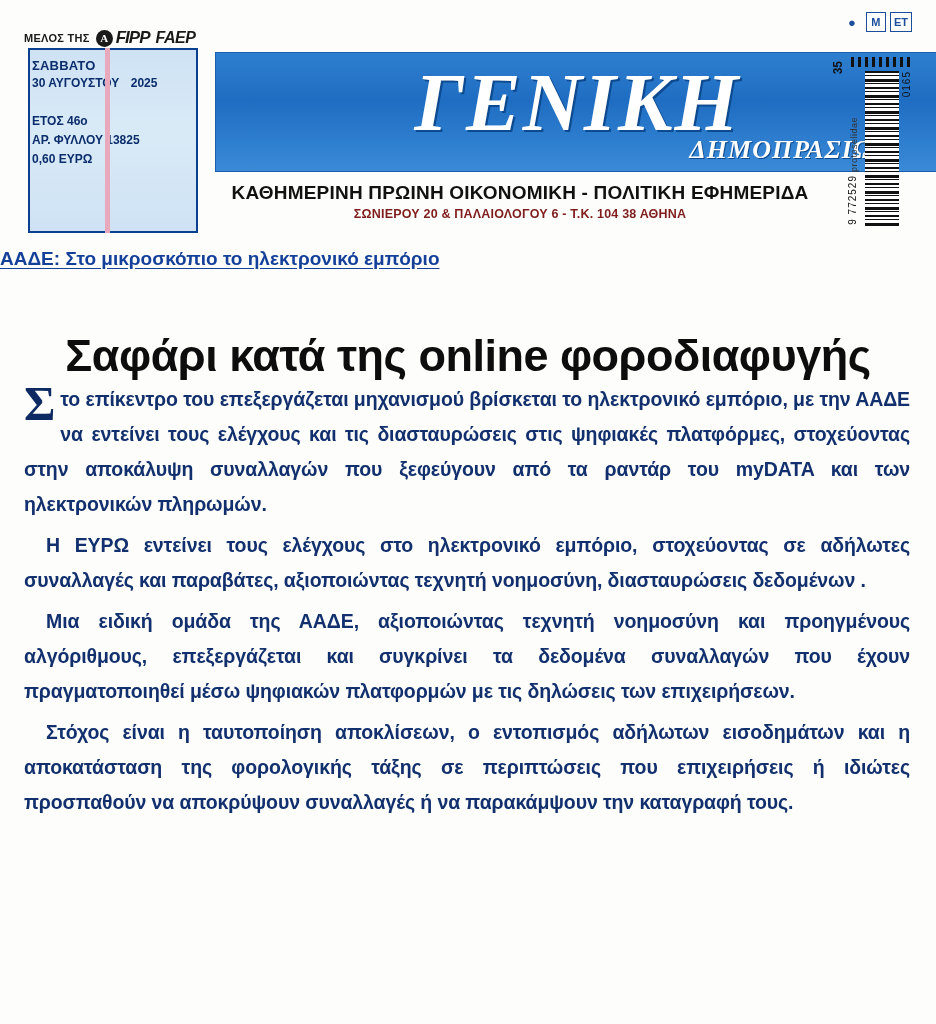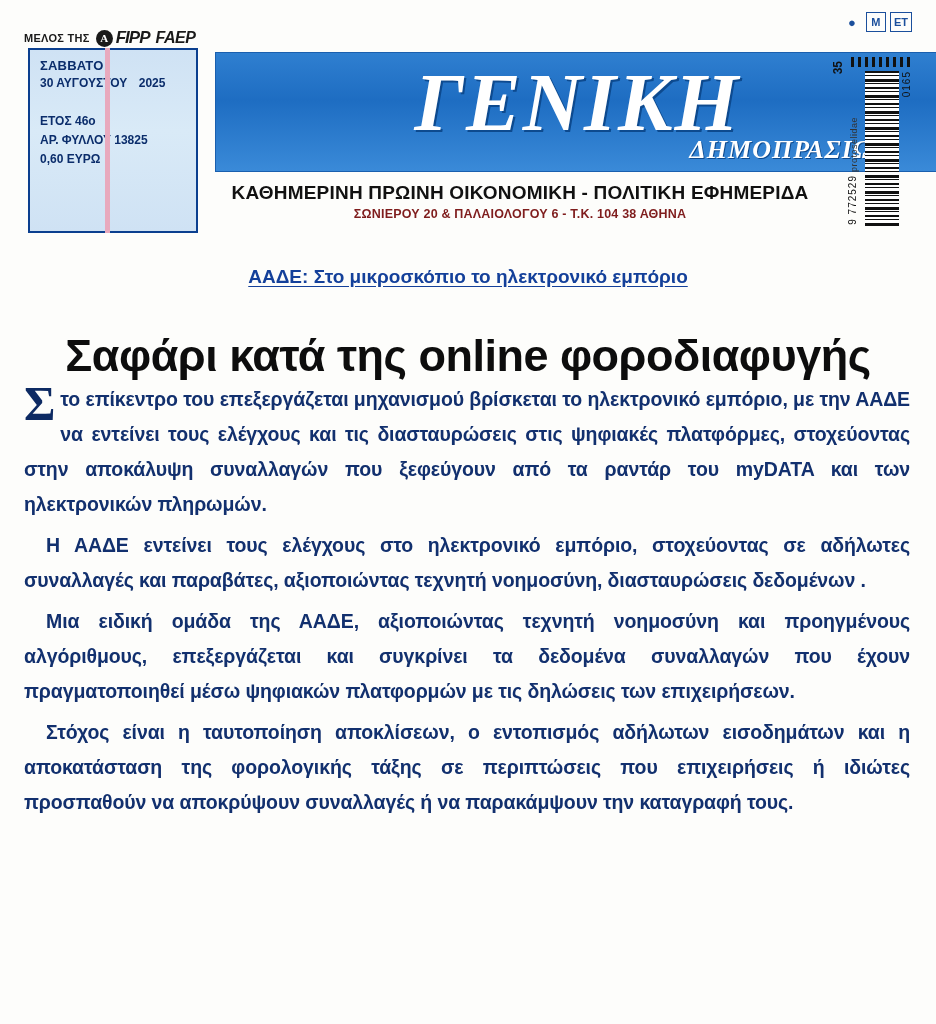--- a/index.html
+++ b/index.html
@@ -109,21 +109,21 @@
   
   .info-box {
     position: absolute;
     left: 28px;
     top: 48px;
     width: 170px;
     height: 185px;
     border: 2px solid #0b3f8f;
     background: linear-gradient(180deg,#cfe2f4 0%, #d9eaf7 45%, #cfe2f4 100%);
     box-sizing: border-box;
-    padding: 8px 10px;
+    padding: 8px 2px;
   }
   .info-box .line {
     font-size: 13px;
     font-weight: bold;
     color: #0b2d6b;
     margin-bottom: 3px;
     letter-spacing: .2px;
   }
   .info-box .date {
     font-size: 12px;
@@ -280,22 +280,22 @@
     transform: rotate(180deg);
     color: #111;
     letter-spacing: 1px;
   }
 
   
   .kicker {
     position: absolute;
     left: 0;
     right: 0;
-    top: 266px;
-    text-align: center;
+    top: 248px;
+    text-align: left;
     font-size: 19px;
     font-weight: bold;
     color: #14409a;
     text-decoration: underline;
     text-underline-offset: 3px;
   }
   .headline {
     position: absolute;
     left: 0;
     right: 0;
@@ -386,18 +386,18 @@
     <div class="barcode-num2">9 772529</div>
   </div>
 
   <div class="kicker">ΑΑΔΕ: Στο μικροσκόπιο το ηλεκτρονικό εμπόριο</div>
   <h1 class="headline">Σαφάρι κατά της online φοροδιαφυγής</h1>
 
   <div class="body-col">
     <p class="para">
       <span class="dropcap">Σ</span><span>το επίκεντρο του επεξεργάζεται μηχανισμού βρίσκεται το ηλεκτρονικό εμπόριο, με την ΑΑΔΕ να εντείνει τους ελέγχους και τις διασταυρώσεις στις ψηφιακές πλατφόρμες, στοχεύοντας στην αποκάλυψη συναλλαγών που ξεφεύγουν από τα ραντάρ του myDATA και των ηλεκτρονικών πληρωμών.</span>
     </p>
-    <p class="para indent">Η ΑΑΔΕ εντείνει τους ελέγχους στο ηλεκτρονικό εμπόριο, στοχεύοντας σε αδήλωτες συναλλαγές και παραβάτες, αξιοποιώντας τεχνητή νοημοσύνη, διασταυρώσεις δεδομένων .</p>
+    <p class="para indent">Η ΕΥΡΩ εντείνει τους ελέγχους στο ηλεκτρονικό εμπόριο, στοχεύοντας σε αδήλωτες συναλλαγές και παραβάτες, αξιοποιώντας τεχνητή νοημοσύνη, διασταυρώσεις δεδομένων .</p>
     <p class="para indent">Μια ειδική ομάδα της ΑΑΔΕ, αξιοποιώντας τεχνητή νοημοσύνη και προηγμένους αλγόριθμους, επεξεργάζεται και συγκρίνει τα δεδομένα συναλλαγών που έχουν πραγματοποιηθεί μέσω ψηφιακών πλατφορμών με τις δηλώσεις των επιχειρήσεων.</p>
     <p class="para indent">Στόχος είναι η ταυτοποίηση αποκλίσεων, ο εντοπισμός αδήλωτων εισοδημάτων και η αποκατάσταση της φορολογικής τάξης σε περιπτώσεις που επιχειρήσεις ή ιδιώτες προσπαθούν να αποκρύψουν συναλλαγές ή να παρακάμψουν την καταγραφή τους.</p>
   </div>
 
 </div>
 
 </body></html>

